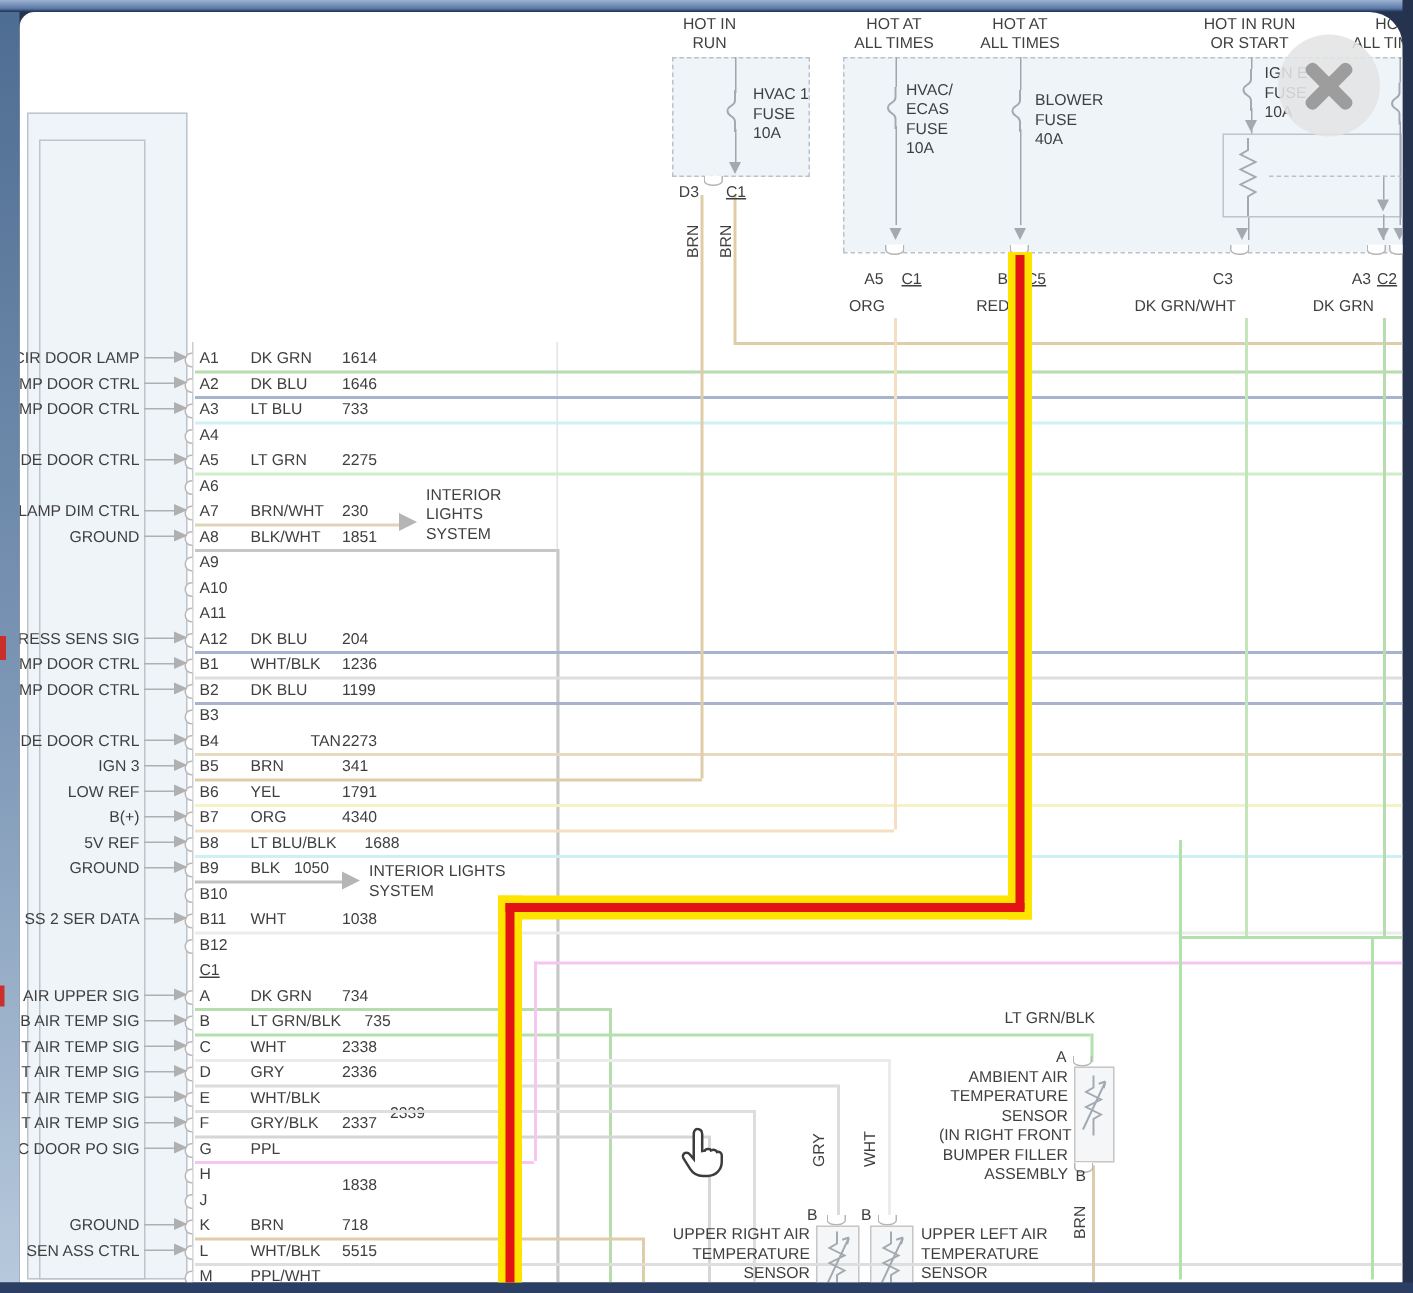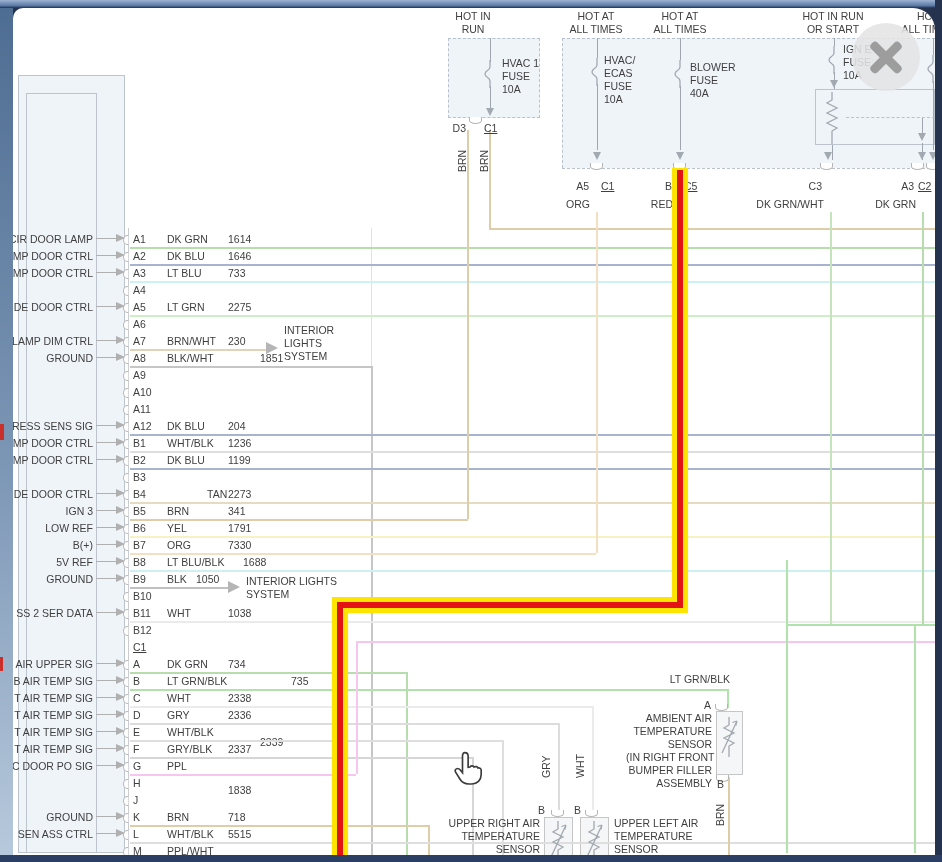--- a/index.html
+++ b/index.html
@@ -115,21 +115,21 @@
         <div class="t" style="left: 133px; top: 335px; width: 30px;">A7</div>
         <div class="t" style="left: 167px; top: 335px; width: 62px;">BRN/WHT</div>
         <div class="t" style="left: 228px; top: 335px; width: 44px;">230</div>
         <div class="wire" style="left: 130px; top: 349px; width: 136px; height: 2px; background: rgb(224, 211, 184);"></div>
         <div class="t r" style="left: 0px; top: 335px; width: 93px;">LAMP DIM CTRL</div>
         <div class="stub" style="left: 96px; top: 340px; width: 21px;"></div>
         <div class="stub-tri" style="left: 116px; top: 336px;"></div>
         <div class="scal" style="left: 123px; top: 353.5px;"></div>
         <div class="t" style="left: 133px; top: 352px; width: 30px;">A8</div>
         <div class="t" style="left: 167px; top: 352px; width: 62px;">BLK/WHT</div>
-        <div class="t" style="left: 228px; top: 352px; width: 44px; margin-left: 32px;">1851</div>
+        <div class="t" style="left: 228px; top: 352px; width: 44px;">1851</div>
         <div class="wire" style="left: 130px; top: 366px; width: 241px; height: 2px; background: rgb(198, 198, 198);"></div>
         <div class="wire" style="left: 371px; top: 366px; width: 2px; height: 489px; background: rgb(198, 198, 198);"></div>
         <div class="t r" style="left: 0px; top: 352px; width: 93px;">GROUND</div>
         <div class="stub" style="left: 96px; top: 357px; width: 21px;"></div>
         <div class="stub-tri" style="left: 116px; top: 353px;"></div>
         <div class="scal" style="left: 123px; top: 370.5px;"></div>
         <div class="t" style="left: 133px; top: 369px; width: 30px;">A9</div>
         <div class="scal" style="left: 123px; top: 387.5px;"></div>
         <div class="t" style="left: 133px; top: 386px; width: 30px;">A10</div>
         <div class="scal" style="left: 123px; top: 404.5px;"></div>
@@ -180,21 +180,21 @@
         <div class="t" style="left: 133px; top: 522px; width: 30px;">B6</div>
         <div class="t" style="left: 167px; top: 522px; width: 62px;">YEL</div>
         <div class="t" style="left: 228px; top: 522px; width: 44px;">1791</div>
         <div class="wire" style="left: 130px; top: 536px; width: 805px; height: 2px; background: rgb(245, 242, 196);"></div>
         <div class="t r" style="left: 0px; top: 522px; width: 93px;">LOW REF</div>
         <div class="stub" style="left: 96px; top: 527px; width: 21px;"></div>
         <div class="stub-tri" style="left: 116px; top: 523px;"></div>
         <div class="scal" style="left: 123px; top: 540.5px;"></div>
         <div class="t" style="left: 133px; top: 539px; width: 30px;">B7</div>
         <div class="t" style="left: 167px; top: 539px; width: 62px;">ORG</div>
-        <div class="t" style="left: 228px; top: 539px; width: 44px;">7330</div>
+        <div class="t" style="left: 228px; top: 539px; width: 44px;">4340</div>
         <div class="wire" style="left: 130px; top: 553px; width: 466px; height: 2px; background: rgb(244, 223, 194);"></div>
         <div class="t r" style="left: 0px; top: 539px; width: 93px;">B(+)</div>
         <div class="stub" style="left: 96px; top: 544px; width: 21px;"></div>
         <div class="stub-tri" style="left: 116px; top: 540px;"></div>
         <div class="scal" style="left: 123px; top: 557.5px;"></div>
         <div class="t" style="left: 133px; top: 556px; width: 30px;">B8</div>
         <div class="t" style="left: 167px; top: 556px; width: 62px;">LT BLU/BLK</div>
         <div class="t" style="left: 243px; top: 556px; width: 44px;">1688</div>
         <div class="wire" style="left: 130px; top: 570px; width: 805px; height: 2px; background: rgb(205, 240, 242);"></div>
         <div class="t r" style="left: 0px; top: 556px; width: 93px;">5V REF</div>
@@ -226,21 +226,21 @@
         <div class="t" style="left: 167px; top: 658px; width: 62px;">DK GRN</div>
         <div class="t" style="left: 228px; top: 658px; width: 44px;">734</div>
         <div class="wire" style="left: 130px; top: 672px; width: 276px; height: 2px; background: rgb(183, 220, 174);"></div>
         <div class="wire" style="left: 406px; top: 672px; width: 2px; height: 183px; background: rgb(183, 220, 174);"></div>
         <div class="t r" style="left: 0px; top: 658px; width: 93px;">E AIR UPPER SIG</div>
         <div class="stub" style="left: 96px; top: 663px; width: 21px;"></div>
         <div class="stub-tri" style="left: 116px; top: 659px;"></div>
         <div class="scal" style="left: 123px; top: 676.5px;"></div>
         <div class="t" style="left: 133px; top: 675px; width: 30px;">B</div>
         <div class="t" style="left: 167px; top: 675px; width: 62px;">LT GRN/BLK</div>
-        <div class="t" style="left: 243px; top: 675px; width: 44px; margin-left: 48px;">735</div>
+        <div class="t" style="left: 243px; top: 675px; width: 44px;">735</div>
         <div class="wire" style="left: 130px; top: 689px; width: 597px; height: 2px; background: rgb(178, 226, 172);"></div>
         <div class="wire" style="left: 727px; top: 689px; width: 2px; height: 19px; background: rgb(178, 226, 172);"></div>
         <div class="t r" style="left: 0px; top: 675px; width: 93px;">B AIR TEMP SIG</div>
         <div class="stub" style="left: 96px; top: 680px; width: 21px;"></div>
         <div class="stub-tri" style="left: 116px; top: 676px;"></div>
         <div class="scal" style="left: 123px; top: 693.5px;"></div>
         <div class="t" style="left: 133px; top: 692px; width: 30px;">C</div>
         <div class="t" style="left: 167px; top: 692px; width: 62px;">WHT</div>
         <div class="t" style="left: 228px; top: 692px; width: 44px;">2338</div>
         <div class="wire" style="left: 130px; top: 706px; width: 462px; height: 2px; background: rgb(235, 235, 235);"></div>

